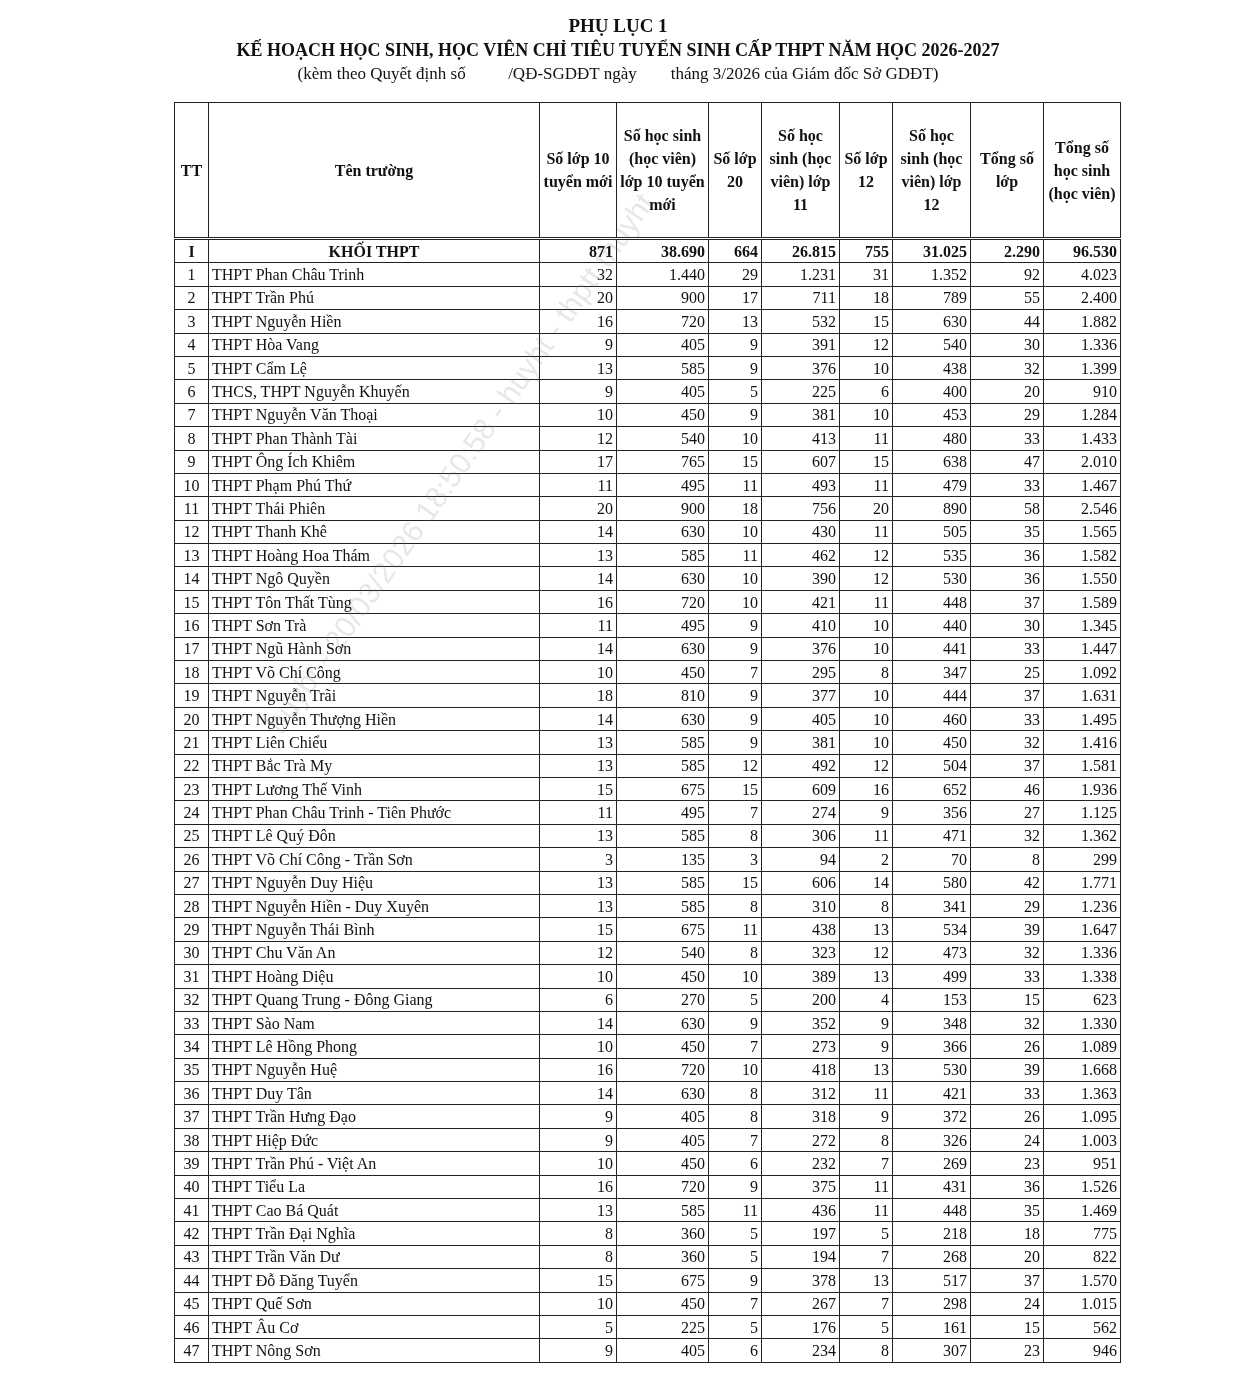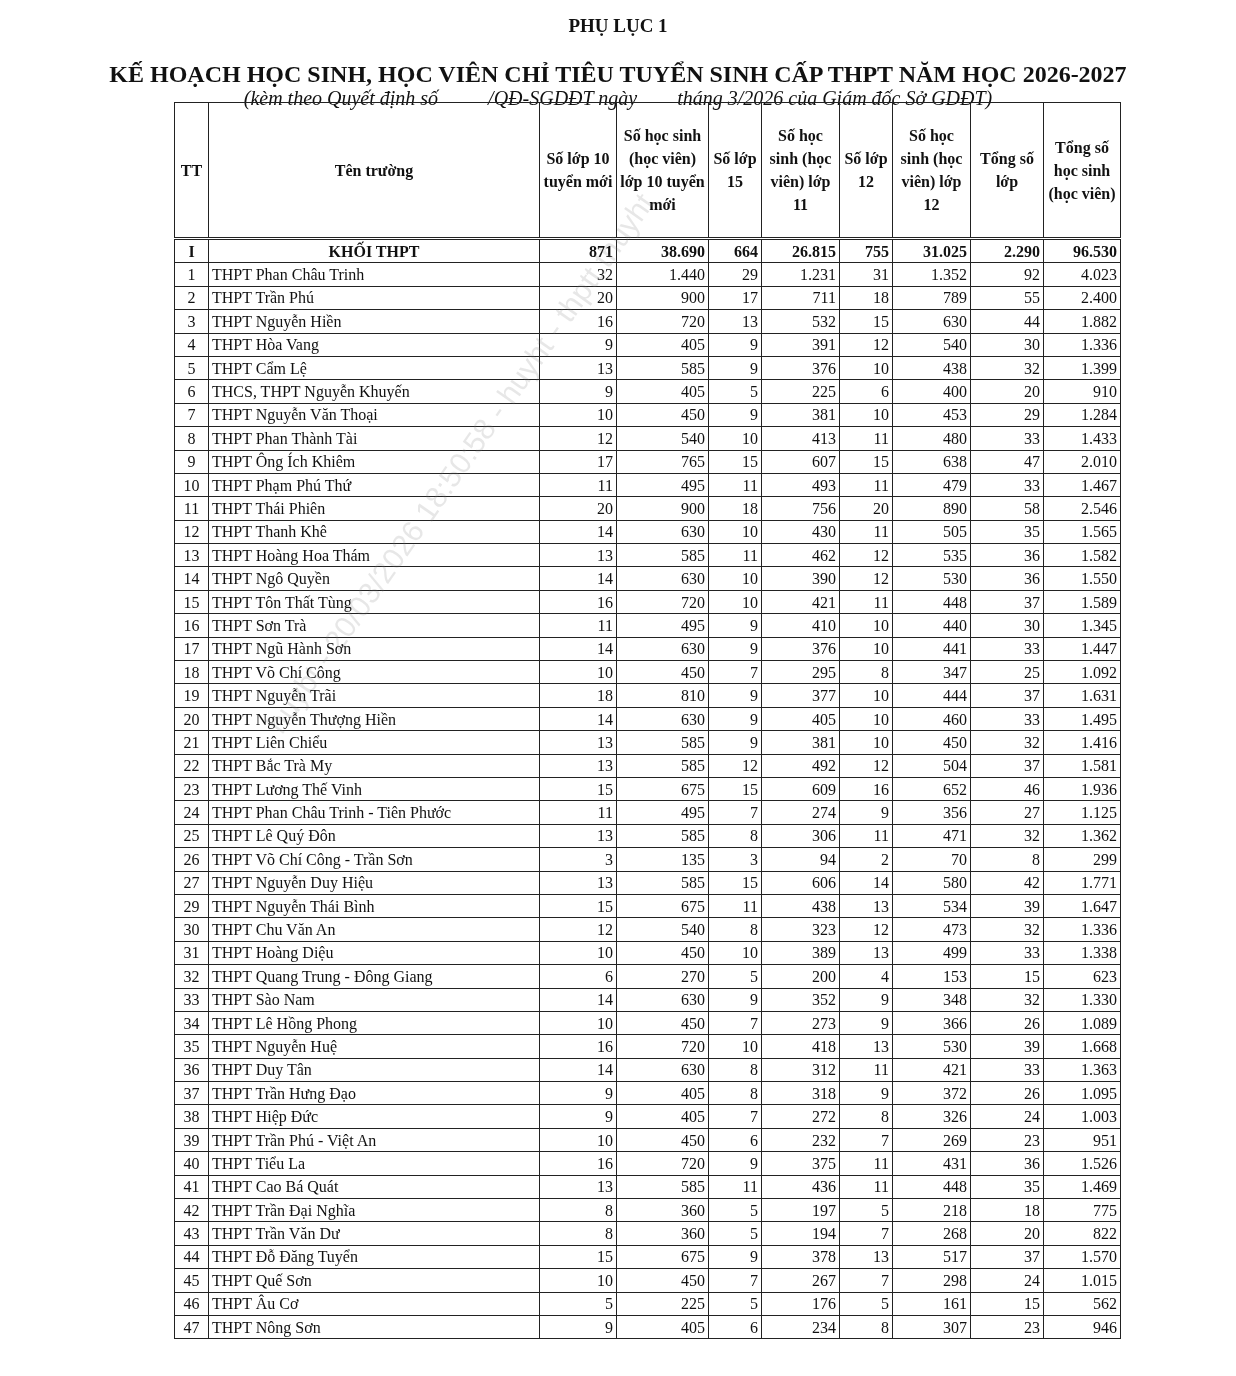--- a/index.html
+++ b/index.html
@@ -2,22 +2,22 @@
 <html><head>
   <meta charset="utf-8">
   <style>
     html, body { margin: 0; padding: 0; background: #ffffff; }
     body {
       width: 1236px; height: 1376px; position: relative; overflow: hidden;
       font-family: "Liberation Serif", "DejaVu Serif", serif; color: #111;
     }
     .header { position: absolute; left: 0; top: 14px; width: 1236px; text-align: center; }
     .h1 { font-weight: bold; font-size: 19px; line-height: 24px; }
-    .h2 { font-weight: bold; font-size: 24px; line-height: 24px; margin-top: 24px; }
-    .h3 { font-style: italic; font-size: 20px; line-height: 24px; white-space: pre; }
+    .h2 { font-weight: bold; font-size: 18px; line-height: 24px; }
+    .h3 { font-size: 17px; line-height: 24px; white-space: pre; }
     table.main {
       position: absolute; left: 174px; top: 102px;
       border-collapse: collapse; table-layout: fixed; width: 946px;
       font-size: 16px;
     }
     table.main th, table.main td {
       border: 1.5px solid #222; padding: 0 3px; overflow: hidden; white-space: nowrap;
     }
     table.main thead th {
       font-weight: bold; text-align: center; vertical-align: middle;
@@ -57,21 +57,21 @@
       <col style="width:78px">
     <col style="width:73px">
       <col style="width:77px">
   </colgroup>
   <thead>
     <tr id="header-row">
         <th>TT</th>
         <th>Tên trường</th>
         <th>Số lớp 10 tuyển mới</th>
         <th>Số học sinh (học viên) lớp 10 tuyển mới</th>
-        <th>Số lớp 15</th>
+        <th>Số lớp 20</th>
         <th>Số học sinh (học viên) lớp 11</th>
         <th>Số lớp 12</th>
         <th>Số học sinh (học viên) lớp 12</th>
         <th>Tổng số lớp</th>
         <th>Tổng số học sinh (học viên)</th>
       </tr>
   </thead>
   <tbody id="table-body">
       <tr class="group">
         <td class="tt">I</td>
@@ -403,20 +403,32 @@
         <td class="num">13</td>
         <td class="num">585</td>
         <td class="num">15</td>
         <td class="num">606</td>
         <td class="num">14</td>
         <td class="num">580</td>
         <td class="num">42</td>
         <td class="num">1.771</td>
       </tr>
       <tr>
+        <td class="tt">28</td>
+        <td class="name">THPT Nguyễn Hiền - Duy Xuyên</td>
+        <td class="num">13</td>
+        <td class="num">585</td>
+        <td class="num">8</td>
+        <td class="num">310</td>
+        <td class="num">8</td>
+        <td class="num">341</td>
+        <td class="num">29</td>
+        <td class="num">1.236</td>
+      </tr>
+      <tr>
         <td class="tt">29</td>
         <td class="name">THPT Nguyễn Thái Bình</td>
         <td class="num">15</td>
         <td class="num">675</td>
         <td class="num">11</td>
         <td class="num">438</td>
         <td class="num">13</td>
         <td class="num">534</td>
         <td class="num">39</td>
         <td class="num">1.647</td>

